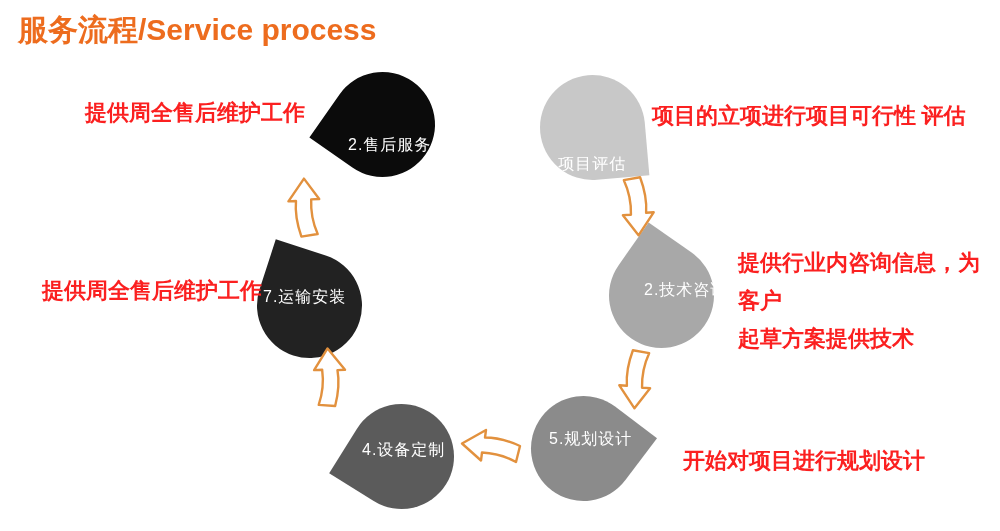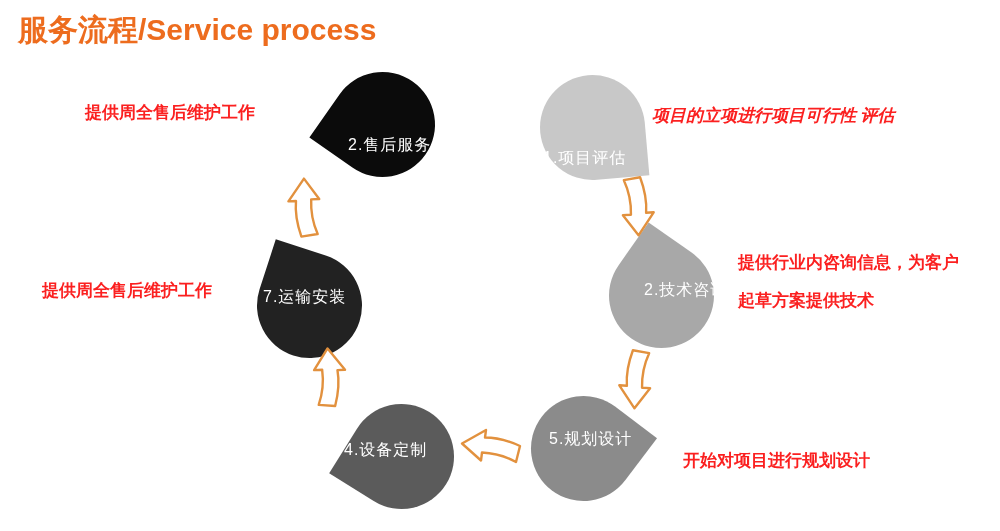--- a/index.html
+++ b/index.html
@@ -23,33 +23,33 @@
   .p1{left:540px;top:75px;transform:rotate(85deg);}
   .p2{left:609px;top:243px;transform:rotate(-55deg);}
   .p3{left:531px;top:396px;transform:rotate(37deg);}
   .p4{left:349px;top:404px;transform:rotate(-58deg);}
   .p5{left:257px;top:253px;transform:rotate(18deg);}
   .p6{left:330px;top:72px;transform:rotate(-55deg);}
   .plabel{
     position:absolute;color:#ffffff;font-size:16px;letter-spacing:1px;
     white-space:nowrap;font-weight:400;
   }
-  .l1{left:543px;top:148px;}
+  .l1{left:543px;top:154px;}
   .l2{left:617px;top:280px;margin-left:27px;}
   .l3{left:549px;top:429px;}
-  .l4{left:344px;top:440px;}
+  .l4{left:362px;top:440px;}
   .l5{left:263px;top:287px;}
   .l6{left:348px;top:135px;}
   .ann{
     position:absolute;color:var(--note-color);
-    font-size:17px;font-weight:bold;line-height:38px;
+    font-size:22px;font-weight:bold;line-height:38px;
     font-family:"Liberation Serif",serif;white-space:pre-line;
   }
   .n6{left:85px;top:94px;}
-  .n1{left:652px;top:97px;font-style:italic;}
+  .n1{left:652px;top:97px;}
   .n2{left:738px;top:244px;}
   .n5{left:42px;top:272px;}
   .n4{left:86px;top:457px;}
   .n3{left:683px;top:442px;}
   .arrow{position:absolute;width:44px;height:64px;overflow:visible;}
   .arrow use{stroke:var(--arrow-color);fill:#ffffff;stroke-width:2.4px;stroke-linejoin:round;}
   .a12{left:613px;top:175px;transform:rotate(4deg);}
   .a23{left:616px;top:348px;transform:rotate(-4deg) scaleX(-1);}
   .a34{left:468px;top:417px;transform:rotate(90deg) scaleX(-1);}
   .a45{left:305px;top:345px;transform:rotate(170deg) scaleX(-1);}

